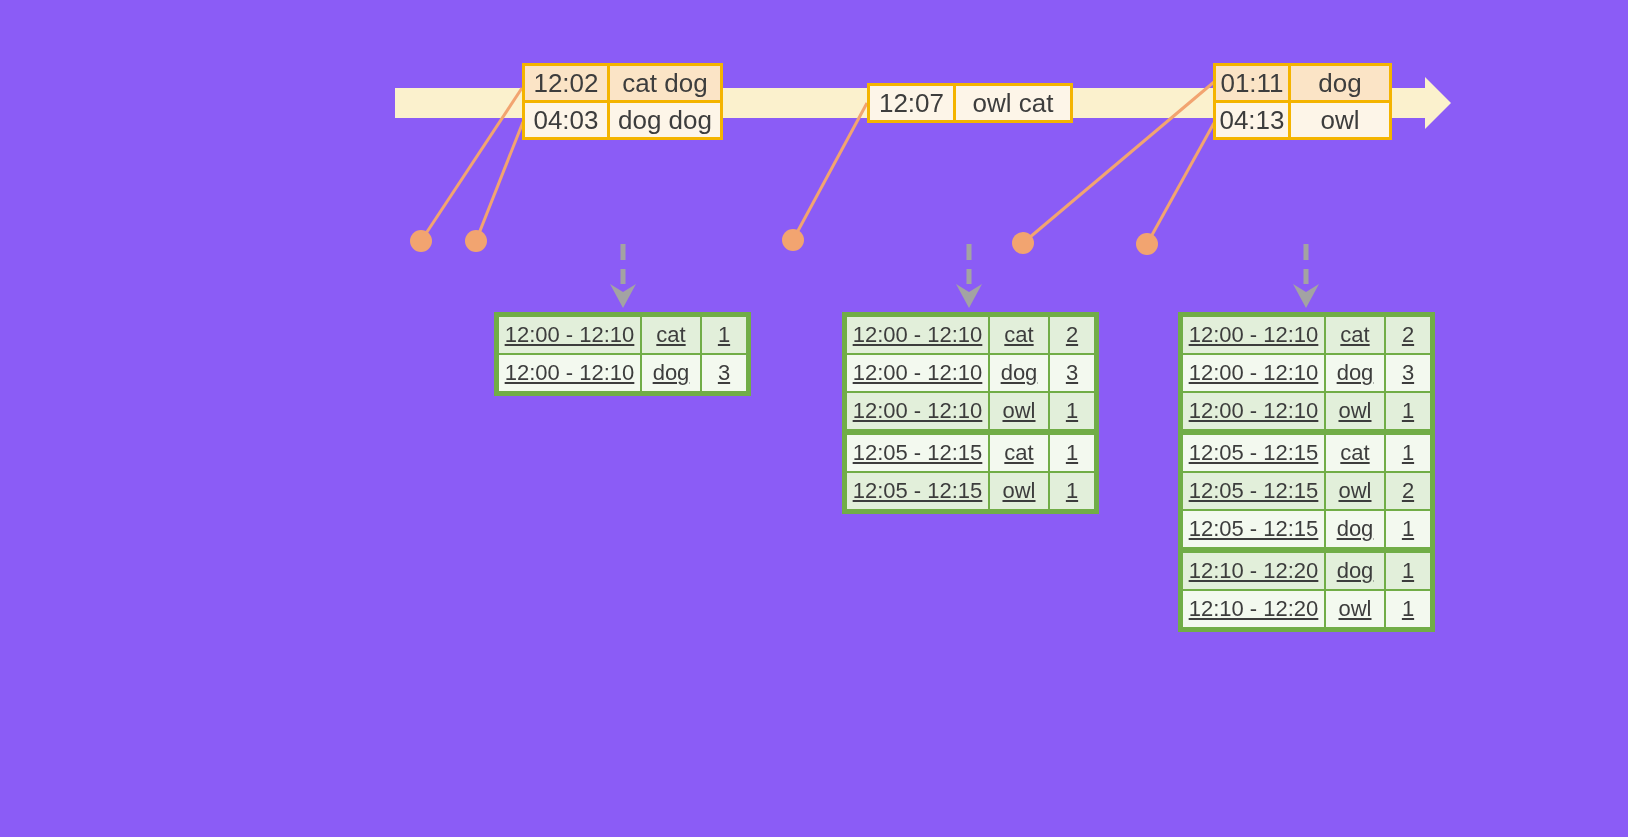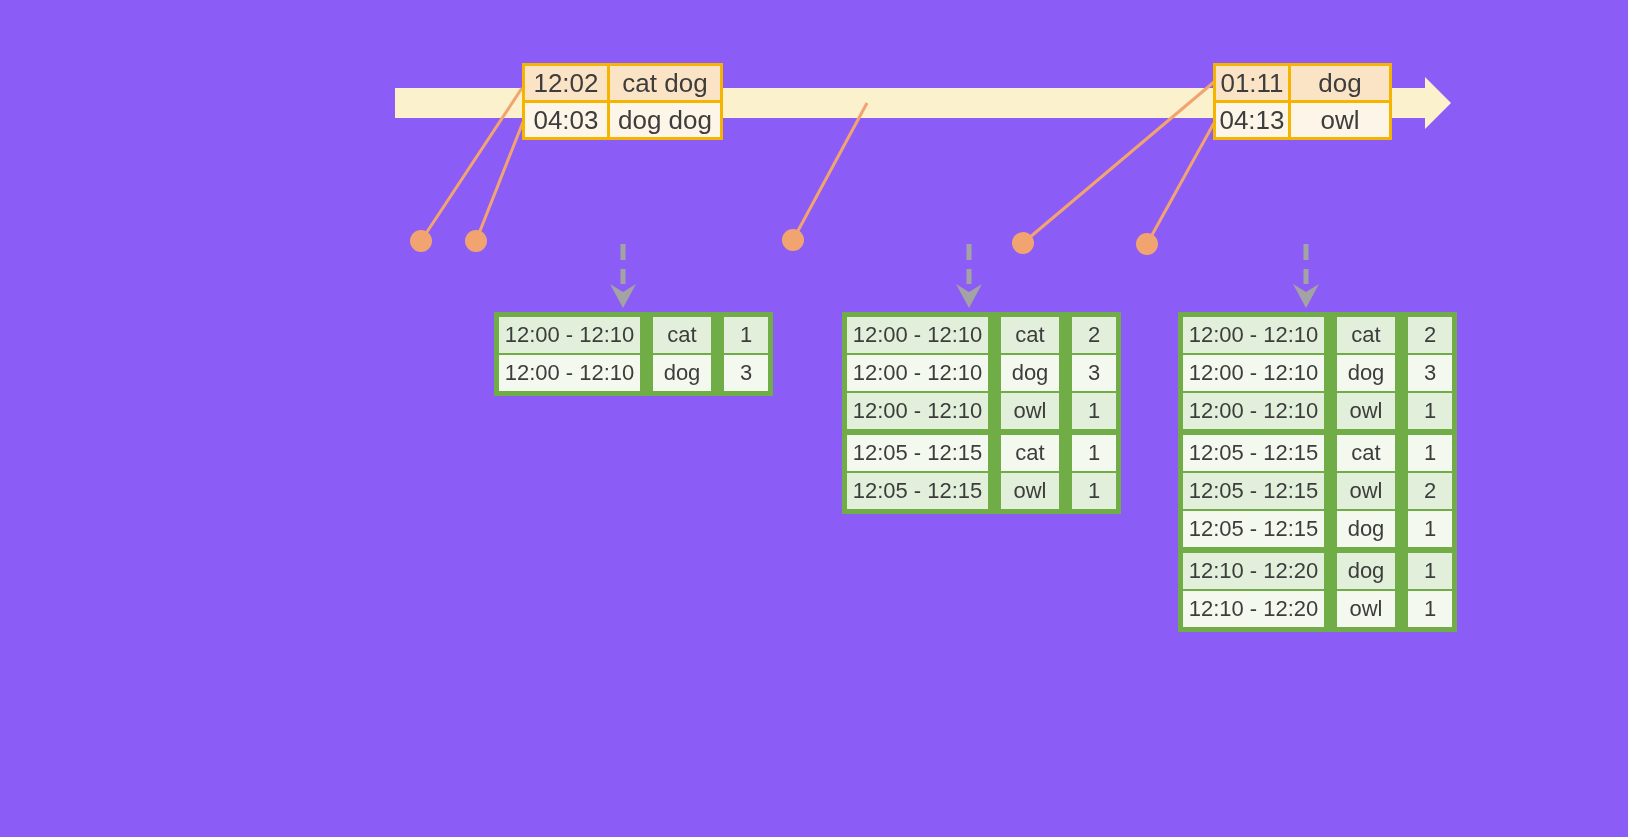--- a/index.html
+++ b/index.html
@@ -31,21 +31,21 @@
   .ecell.odd  { background:#fbe4c6; }
   .ecell.even { background:#fdf5e8; }
   #et1 { left:522px; top:63px;  grid-template-columns:82px 110px; }
   #et2 { left:867px; top:83px;  grid-template-columns:83px 114px; }
   #et3 { left:1213px; top:63px; grid-template-columns:72px 98px; }
   
   .rtable {
     position:absolute; display:flex; flex-direction:column; gap:2px;
     background:#71ad47; border:5px solid #71ad47;
   }
-  .rrow { display:grid; grid-template-columns:141px 58px 44px; gap:13px; }
+  .rrow { display:grid; grid-template-columns:141px 58px 44px; gap:2px;text-decoration:underline; }
   .rrow.group-break { margin-top:4px; }
   .rcell {
     display:flex; align-items:center; justify-content:center;
     height:36px; font-size:22px; color:#3d3d3d;
   }
   .rrow.odd  .rcell { background:#e2efda; }
   .rrow.even .rcell { background:#f3f9ef; }
   #rt1 { left:494px;  top:312px; }
   #rt2 { left:842px;  top:312px; }
   #rt3 { left:1178px; top:312px; }
@@ -85,20 +85,24 @@
     </g>
   </svg>
 
   <div class="etable" id="et1">
     <div class="ecell odd">12:02</div>
     <div class="ecell odd">cat dog</div>
     <div class="ecell even">04:03</div>
     <div class="ecell even">dog dog</div>
   </div>
 
+  <div class="etable" id="et2">
+    <div class="ecell even">12:07</div>
+    <div class="ecell even">owl cat</div>
+  </div>
 
   <div class="etable" id="et3">
     <div class="ecell odd">01:11</div>
     <div class="ecell odd">dog</div>
     <div class="ecell even">04:13</div>
     <div class="ecell even">owl</div>
   </div>
 
   <div class="rtable" id="rt1">
       <div class="rrow odd">

